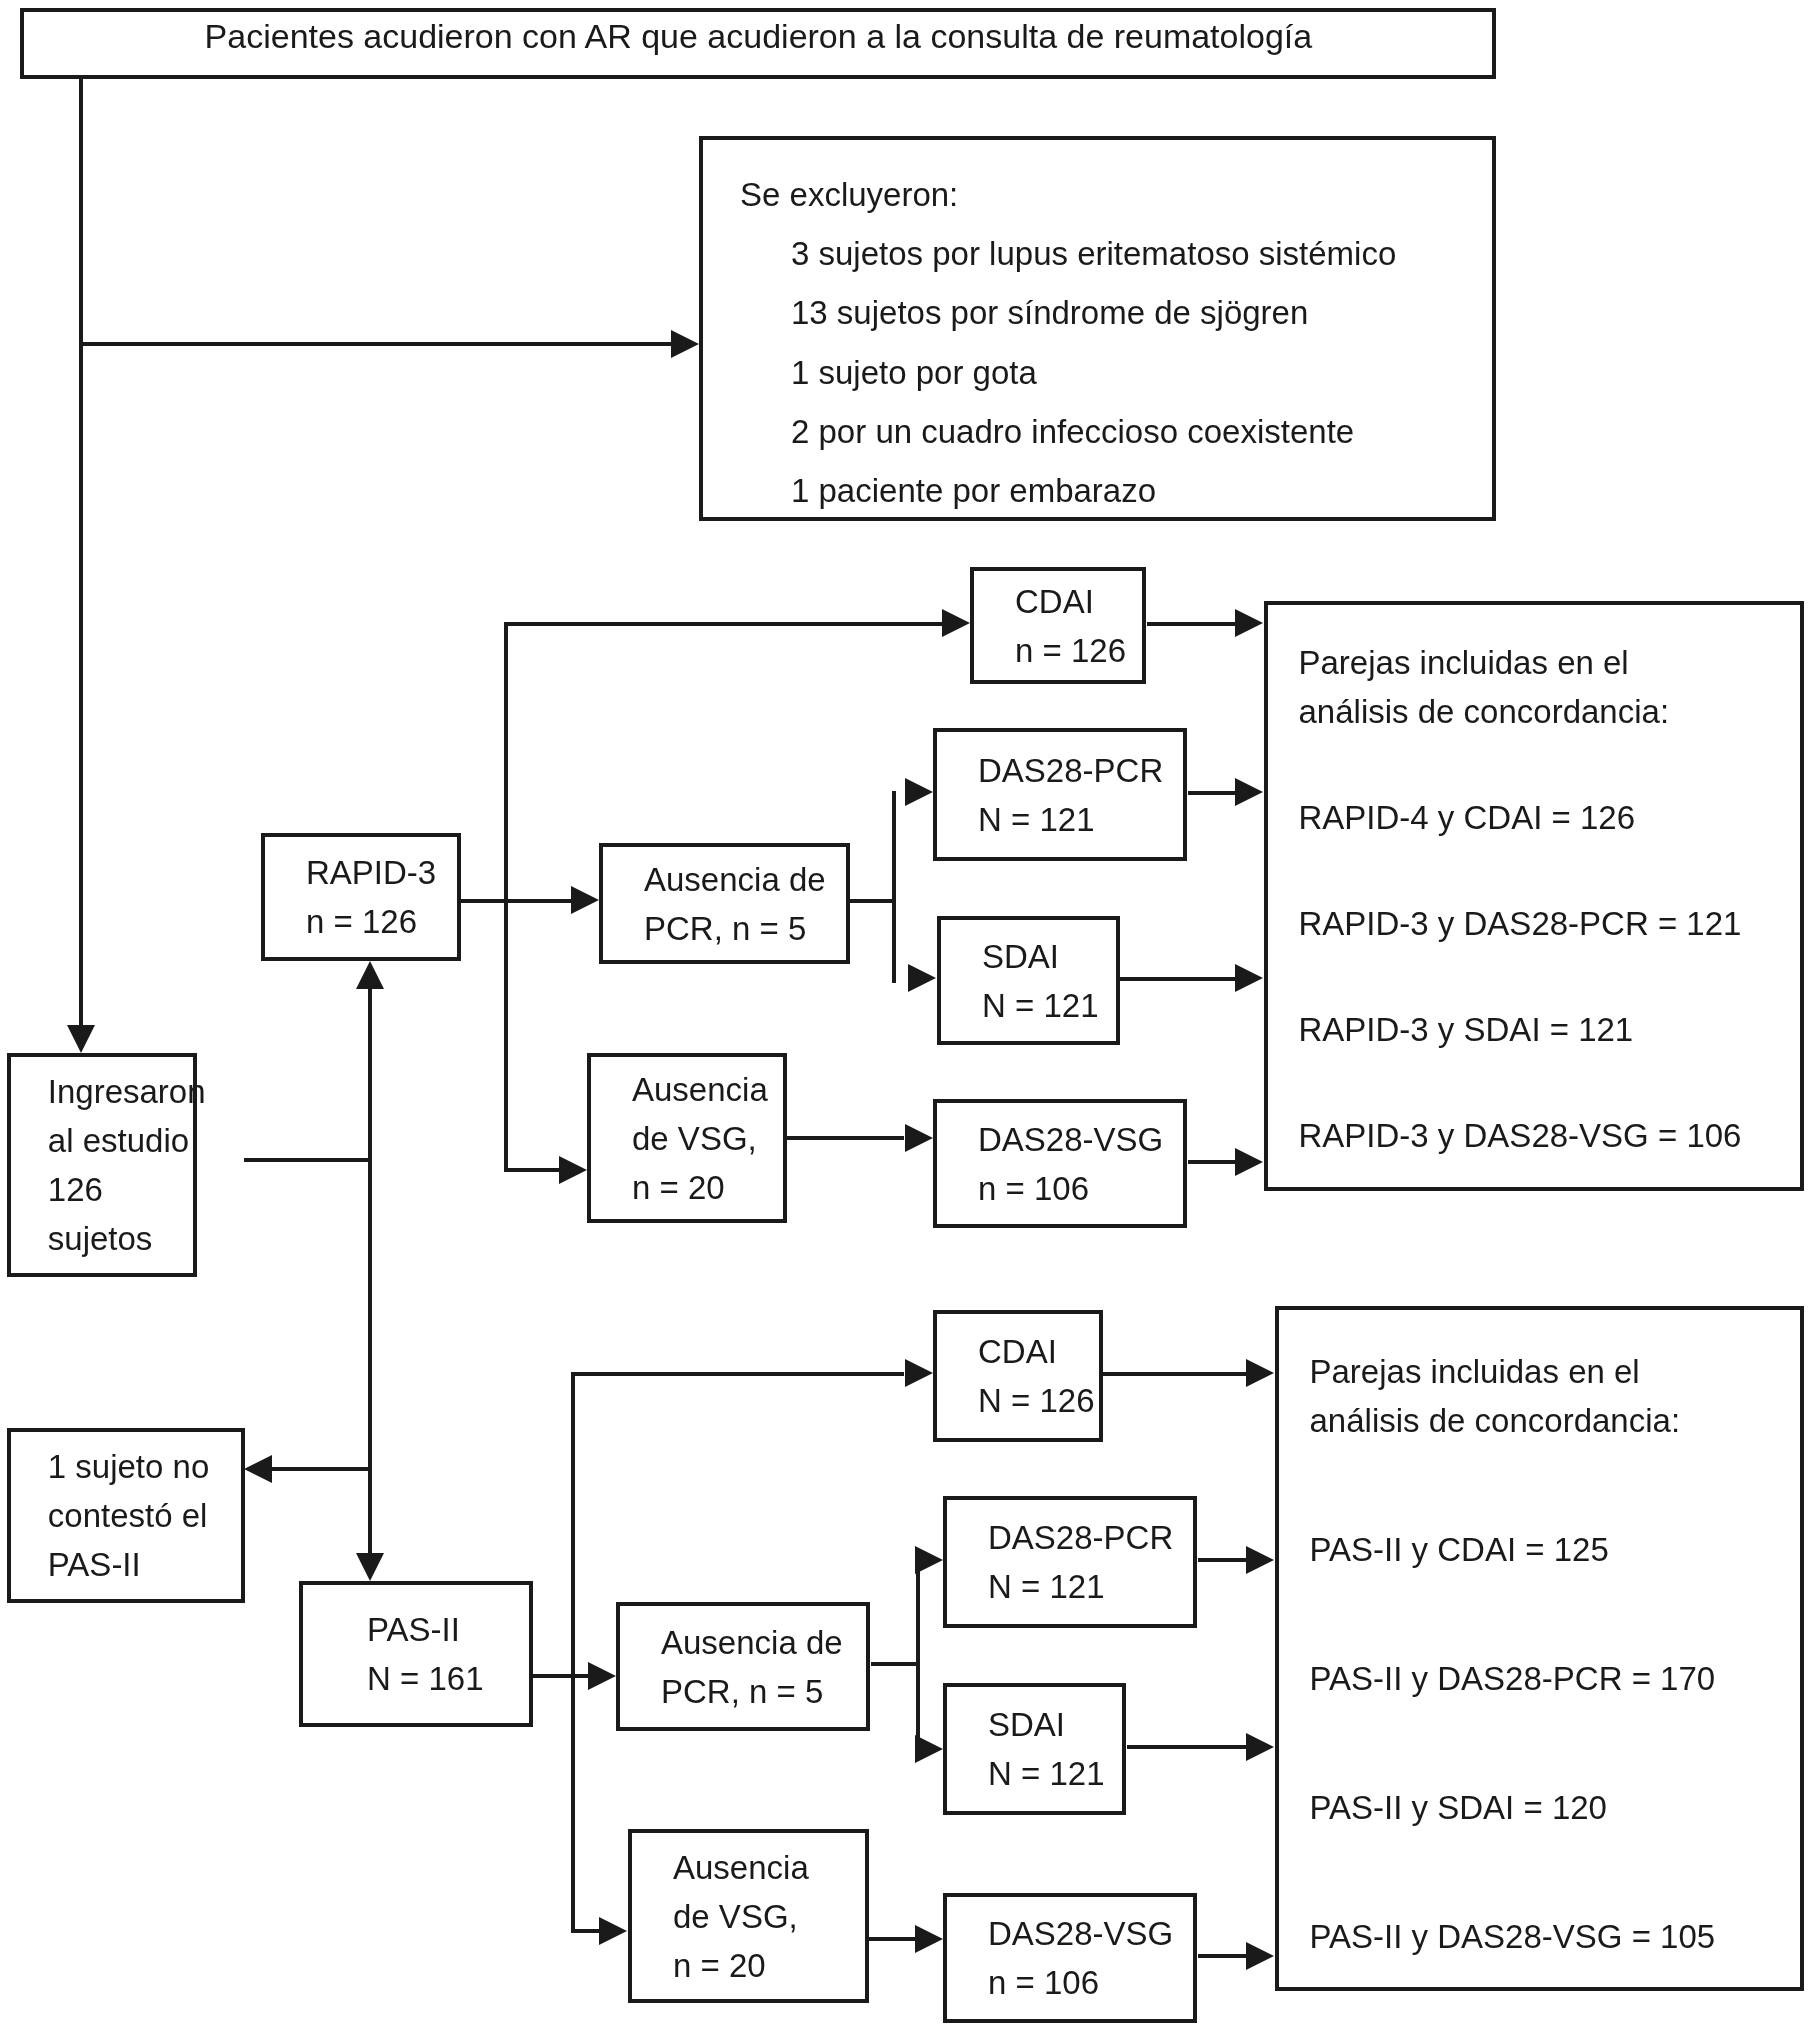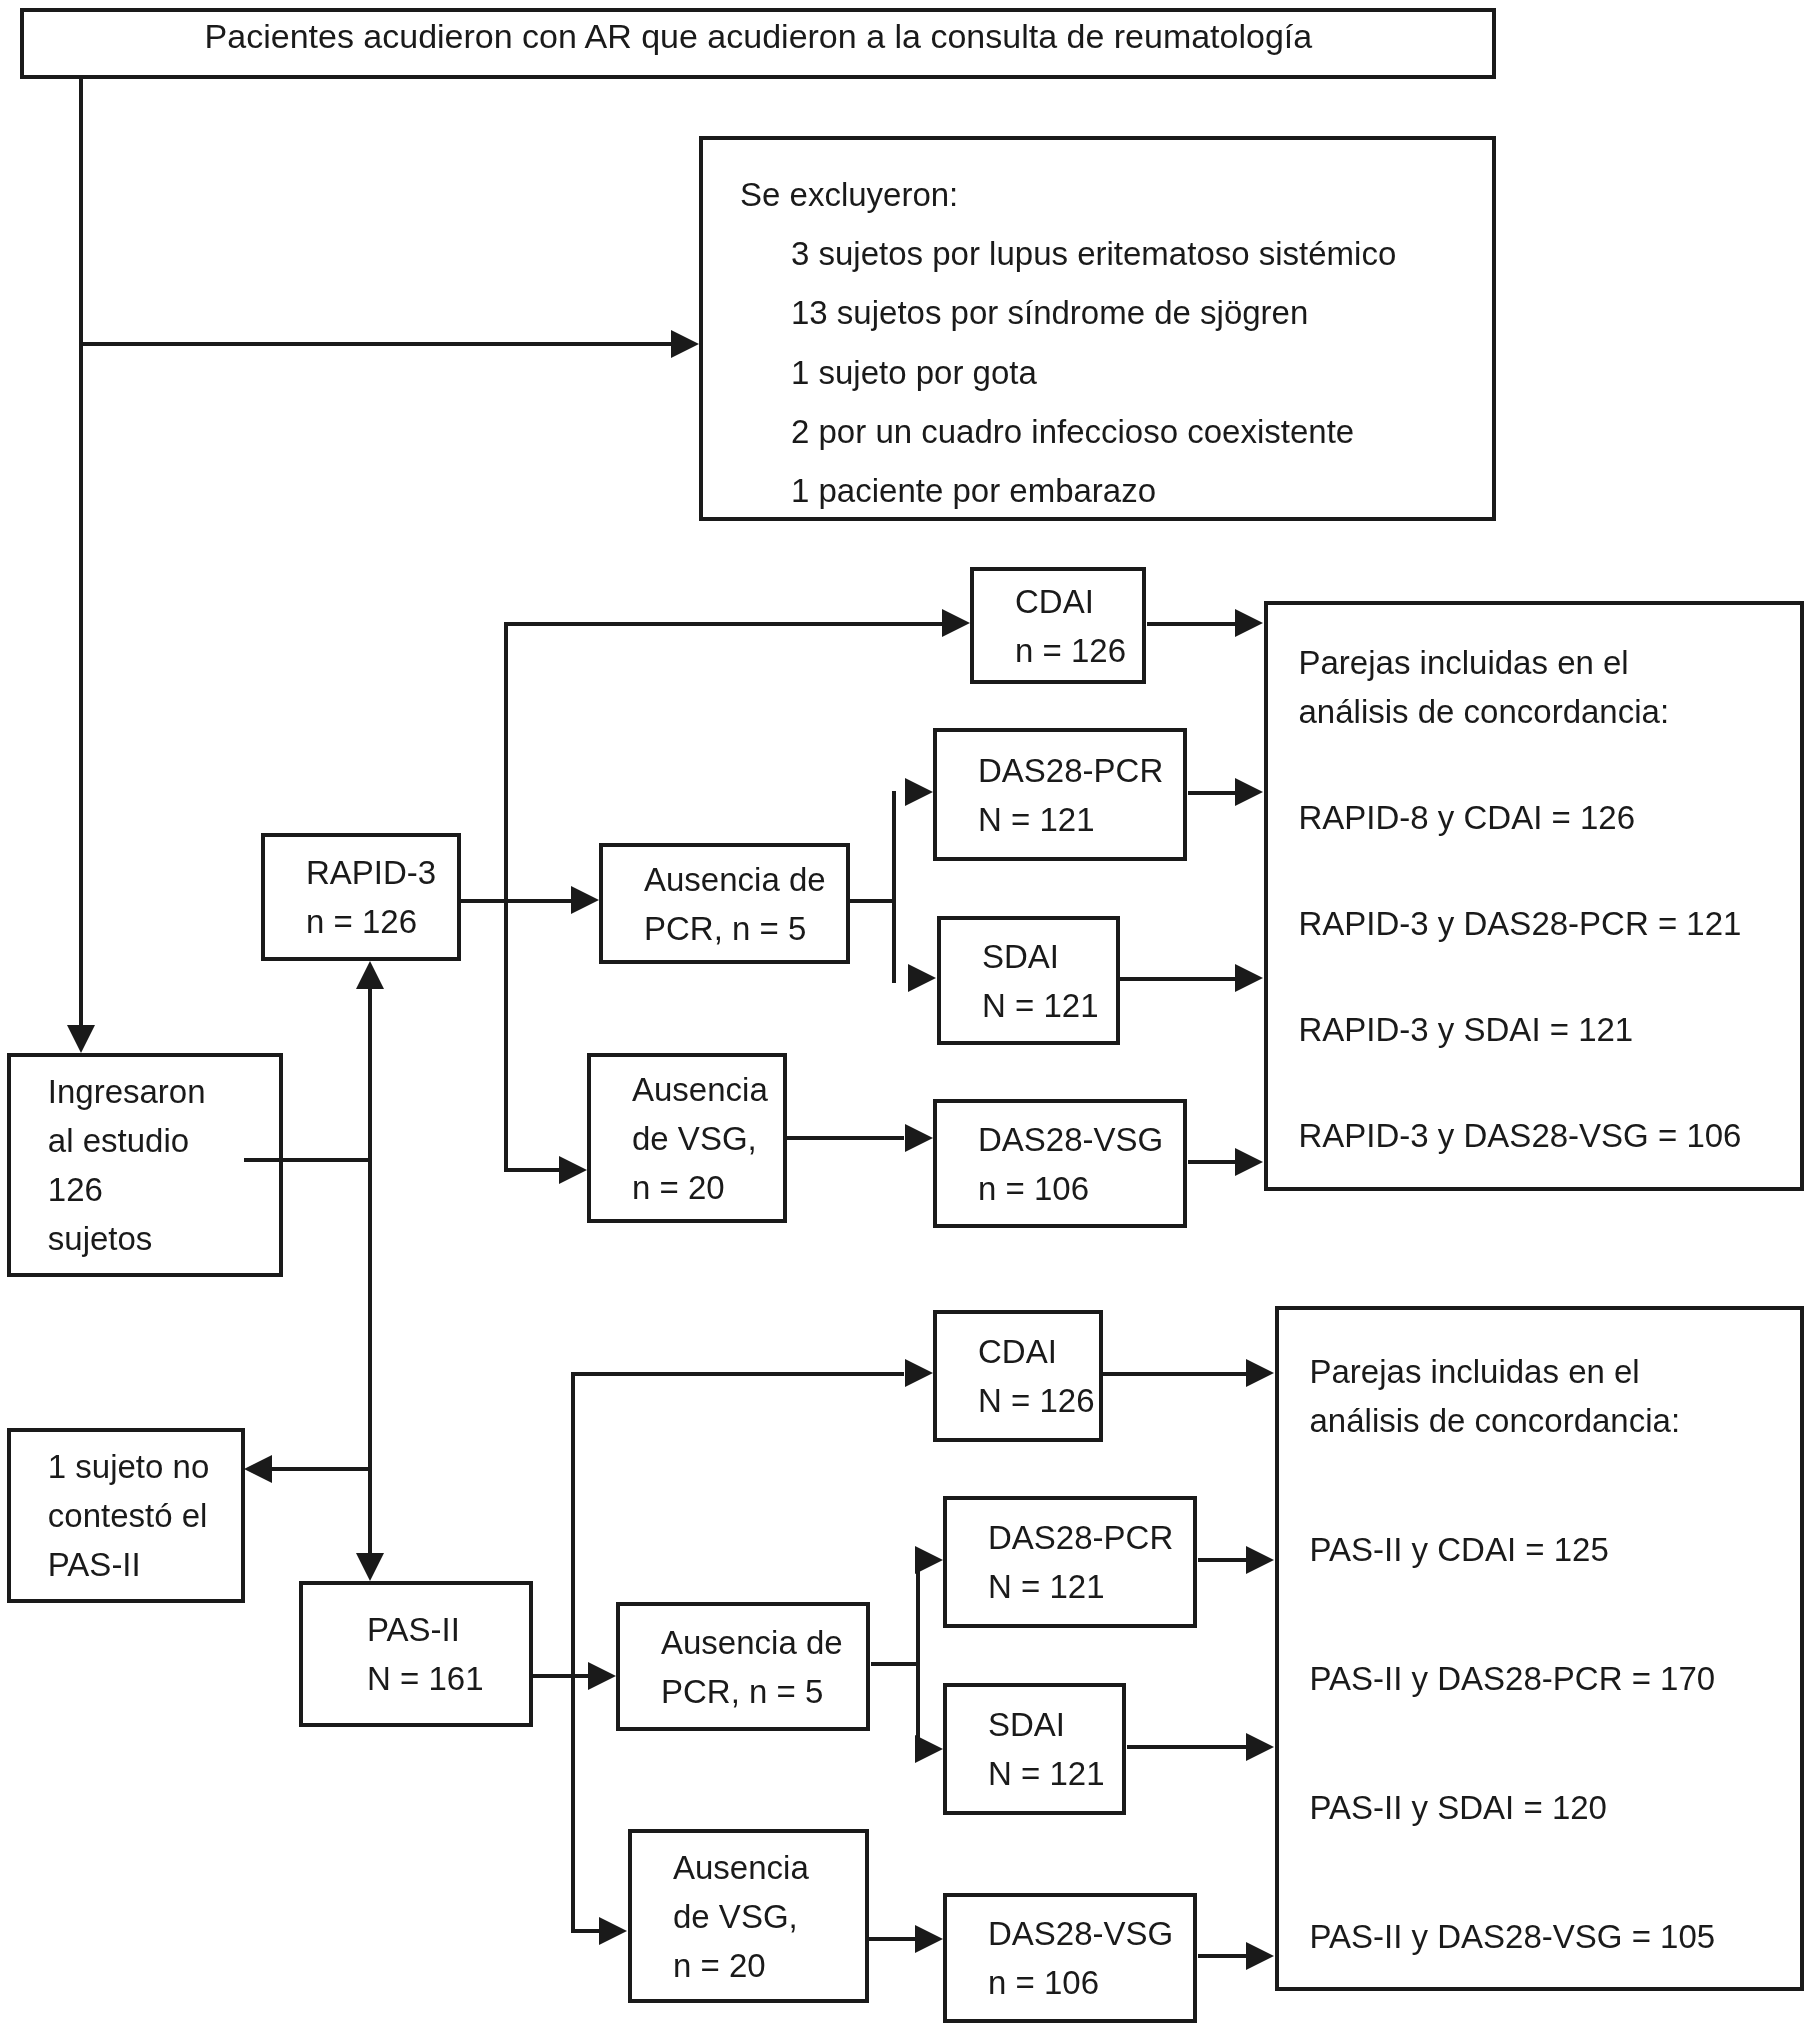--- a/index.html
+++ b/index.html
@@ -58,21 +58,21 @@
 
   <div class="box excl-box" style="left:699px; top:136px; width:797px; height:385px;">
     <div class="excl-head">Se excluyeron:</div>
     <div class="excl-item">3 sujetos por lupus eritematoso sistémico</div>
     <div class="excl-item">13 sujetos por síndrome de sjögren</div>
     <div class="excl-item">1 sujeto por gota</div>
     <div class="excl-item">2 por un cuadro infeccioso coexistente</div>
     <div class="excl-item">1 paciente por embarazo</div>
   </div>
 
-  <div class="box pad55" style="left:6.8px; top:1053px; width:276px; height:224px;">
+  <div class="box pad55" style="left:6.8px; top:1053px; width:190px; height:224px;">
     <div>Ingresaron</div>
     <div>al estudio</div>
     <div>126</div>
     <div>sujetos</div>
   </div>
 
   <div class="box pad55" style="left:6.8px; top:1428px; width:238px; height:175px;">
     <div>1 sujeto no</div>
     <div>contestó el</div>
     <div>PAS-II</div>
@@ -110,21 +110,21 @@
   </div>
 
   <div class="box pad60" style="left:933px; top:1099px; width:254px; height:129px;">
     <div>DAS28-VSG</div>
     <div>n = 106</div>
   </div>
 
   <div class="box parejas-box pad45" style="left:1264px; top:601px; width:540px; height:590px; padding-top:33px; justify-content:flex-start;">
     <div class="head">Parejas incluidas en el</div>
     <div class="head">análisis de concordancia:</div>
-    <div class="pair-item-u">RAPID-8 y CDAI = 126</div>
+    <div class="pair-item-u">RAPID-4 y CDAI = 126</div>
     <div class="pair-item-u">RAPID-3 y DAS28-PCR = 121</div>
     <div class="pair-item-u">RAPID-3 y SDAI = 121</div>
     <div class="pair-item-u">RAPID-3 y DAS28-VSG = 106</div>
   </div>
 
   <div class="box pad95" style="left:299px; top:1581px; width:234px; height:146px;">
     <div>PAS-II</div>
     <div>N = 161</div>
   </div>
 

